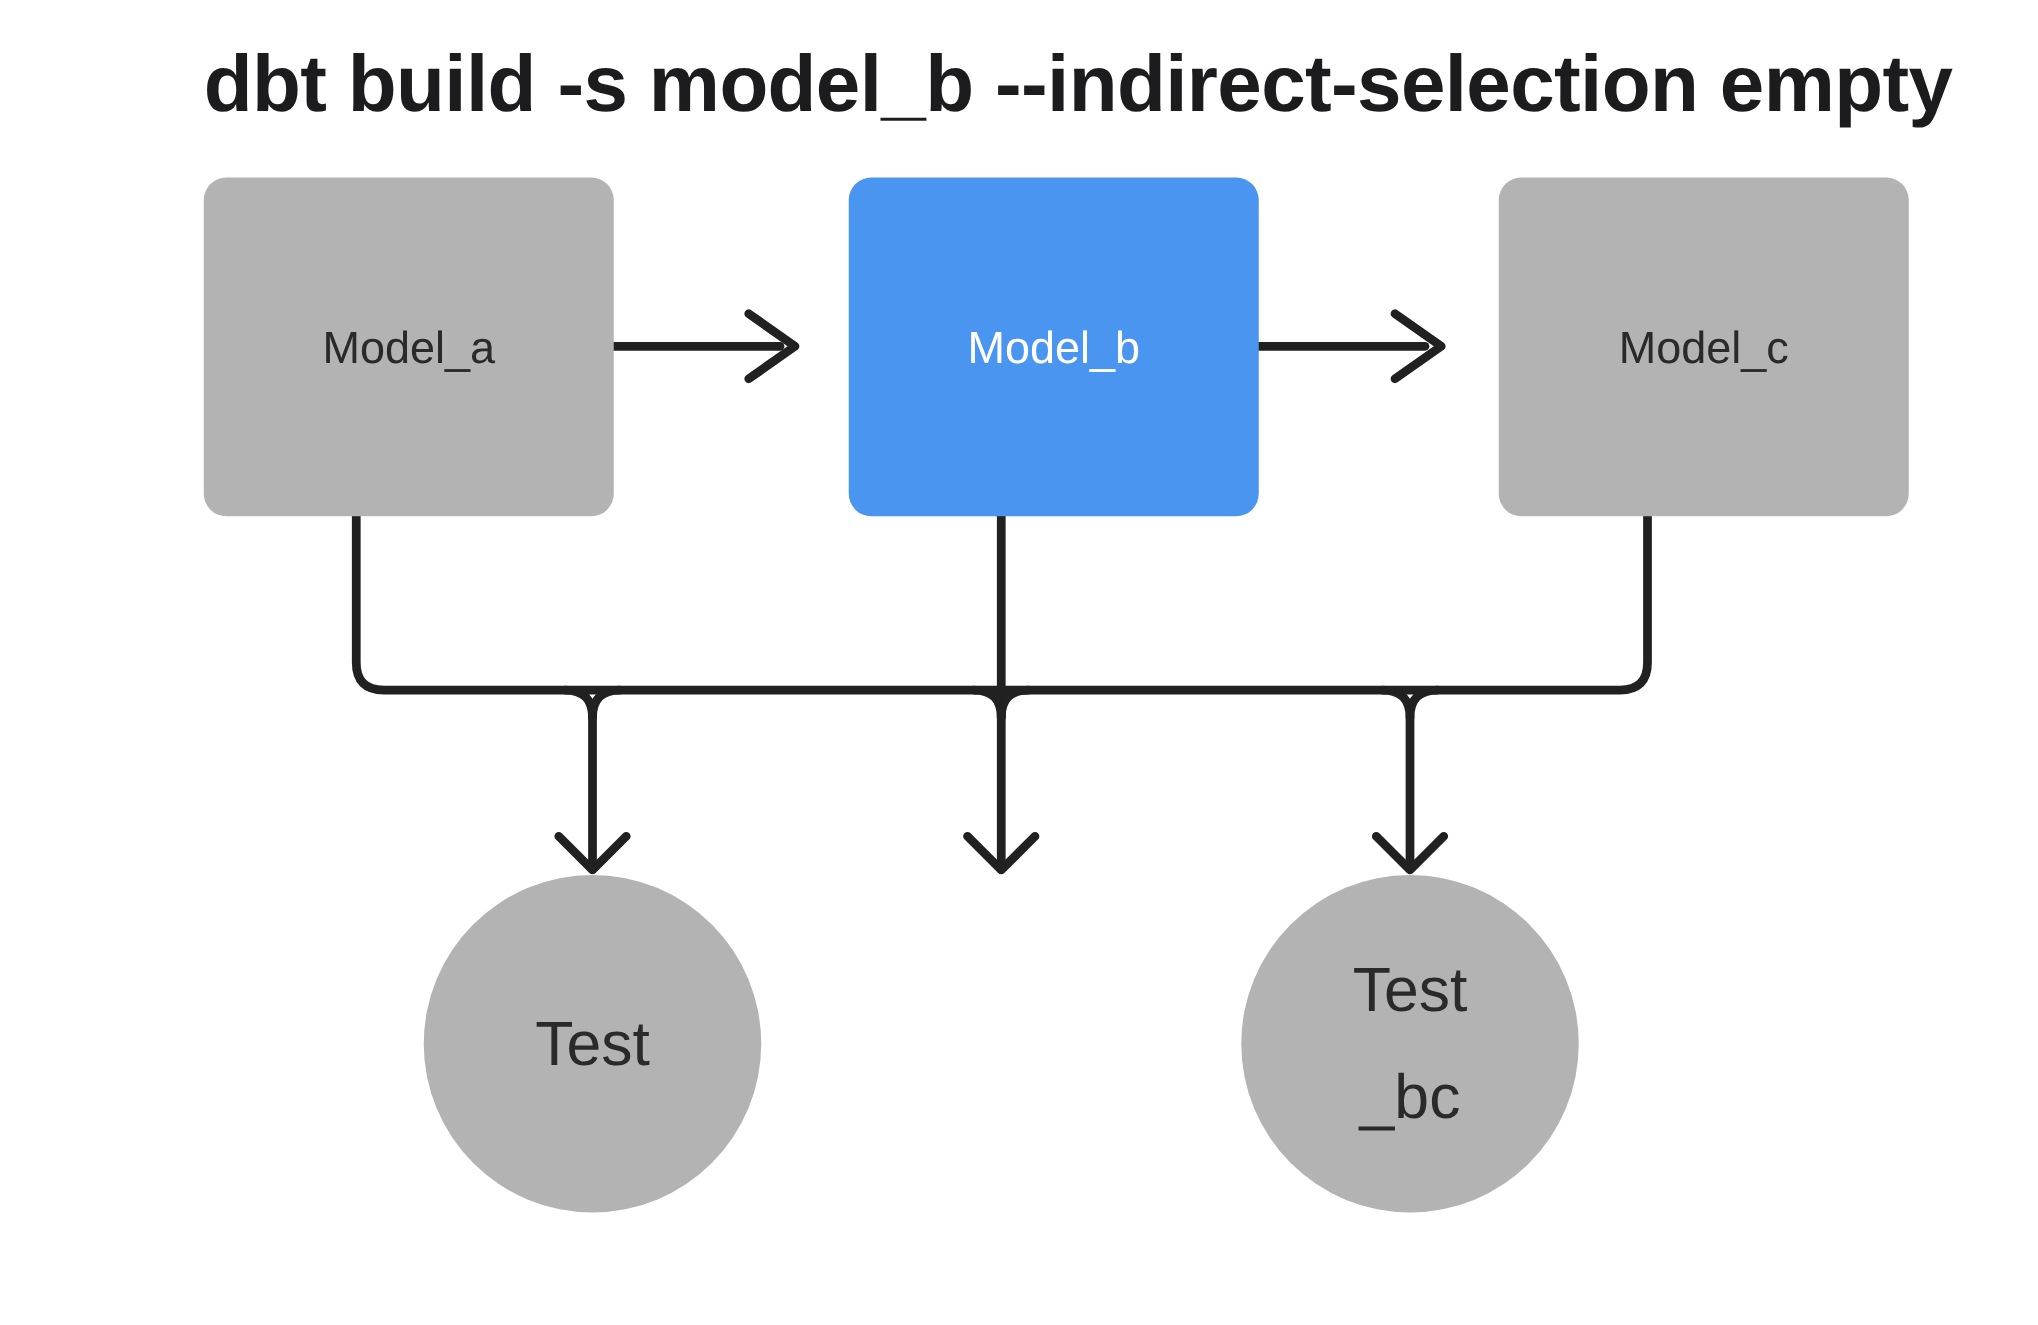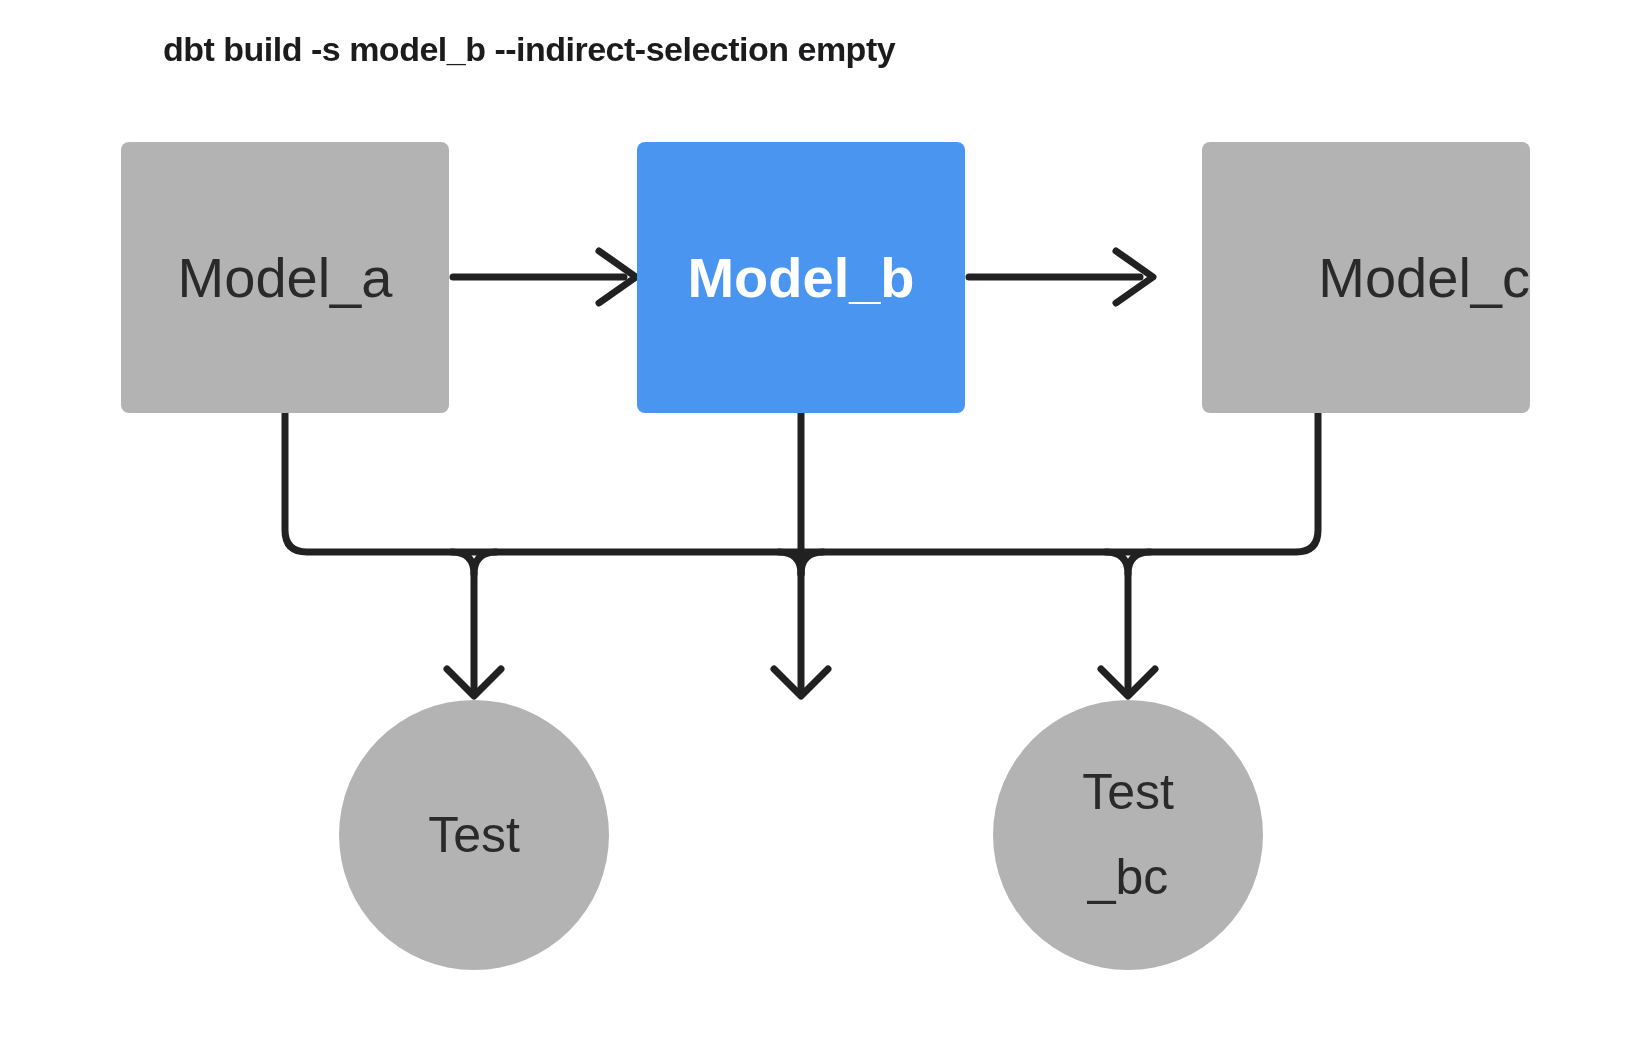--- a/index.html
+++ b/index.html
@@ -14,21 +14,21 @@
   #canvas {
     position: relative;
     width: 1630px;
     height: 1060px;
     background: var(--background, #ffffff);
   }
   .diagram-title {
     position: absolute;
     left: 163px;
     top: 30px;
-    font-size: 34px;
+    font-size: 64px;
     font-weight: 600;
     letter-spacing: -0.5px;
     color: var(--title-color, #1c1c1e);
     white-space: nowrap;
   }
   #edges {
     position: absolute;
     left: 0;
     top: 0;
   }
@@ -37,35 +37,36 @@
     stroke: var(--edge, #212121);
     stroke-width: 7;
     stroke-linecap: round;
     stroke-linejoin: round;
   }
   .model-box {
     position: absolute;
     top: 142px;
     width: 328px;
     height: 271px;
-    border-radius: 8px;
+    border-radius: 18px;
     display: flex;
     align-items: center;
     justify-content: center;
-    font-size: 56px;
+    font-size: 36px;
     background: var(--node-gray, #b3b3b3);
     color: var(--text-dark, #2a2a2a);
+    margin-left: 42px;
   }
   .model-box.selected {
     background: var(--node-blue, #4995f0);
     color: var(--text-light, #ffffff);
   }
   #node-model-a { left: 121px; }
-  #node-model-b { left: 637px; font-weight: bold; }
-  #node-model-c { left: 1202px; justify-content: flex-end; }
+  #node-model-b { left: 637px; }
+  #node-model-c { left: 1157px; }
   .test-circle {
     position: absolute;
     top: 700px;
     width: 270px;
     height: 270px;
     border-radius: 50%;
     display: flex;
     flex-direction: column;
     align-items: center;
     justify-content: center;

